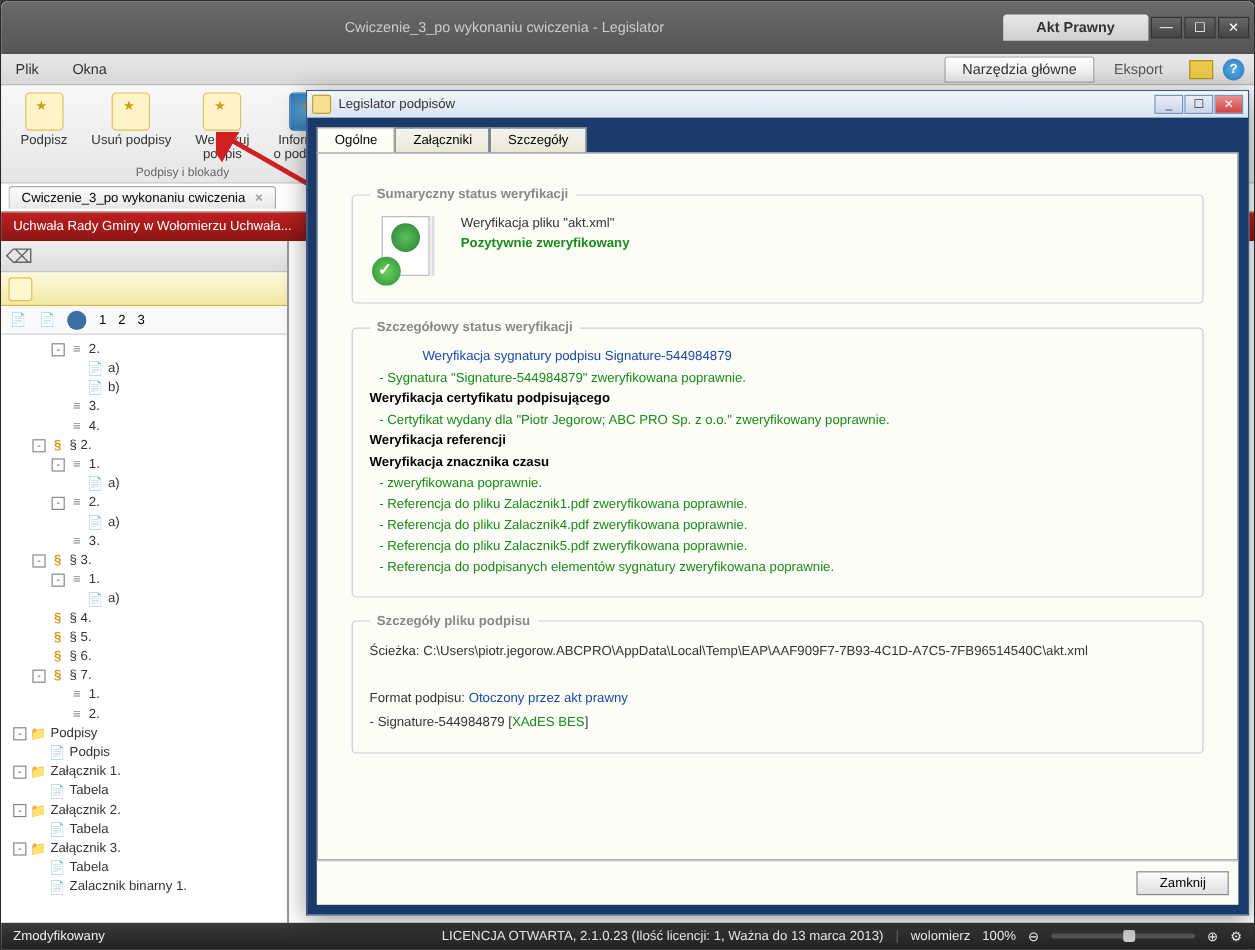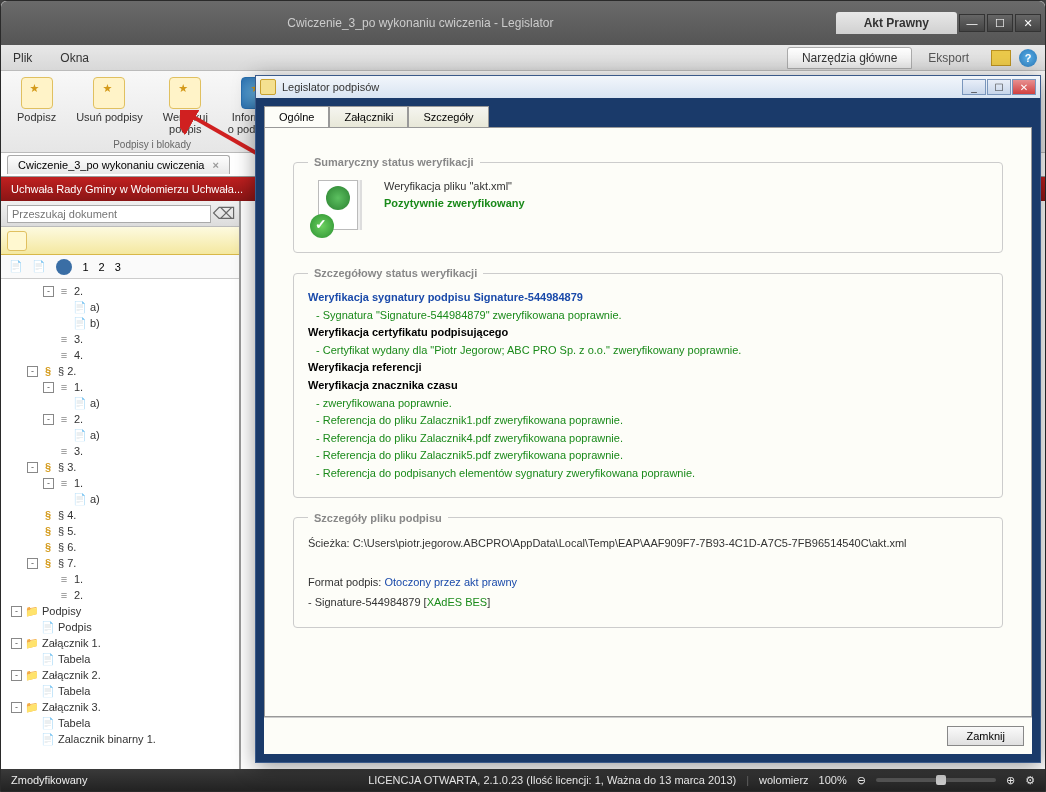--- a/index.html
+++ b/index.html
@@ -88,21 +88,21 @@
 .summary-icon .page { position: absolute; width: 40px; height: 50px; background: #fff; border: 1px solid #bbb; top: 2px; left: 10px; box-shadow: 2px 0 0 #eee, 4px 0 0 #ddd; }
 .summary-icon .globe { position: absolute; width: 24px; height: 24px; background: radial-gradient(#5cc060,#2a8030); border-radius: 50%; top: 8px; left: 18px; }
 .summary-icon .check { position: absolute; bottom: 0; left: 2px; width: 24px; height: 24px; background: radial-gradient(#6cd060,#2a9030); border-radius: 50%; }
 .summary-icon .check::after { content: "✓"; color: #fff; font-weight: bold; position: absolute; top: 2px; left: 5px; font-size: 14px; }
 .summary-text { font-size: 11px; line-height: 1.5; }
 .summary-text .line1 { color: #333; }
 .summary-text .line2 { color: #1a8a1a; font-weight: bold; }
 .summary-text .line3 { color: #1a8a1a; }
 
 .details-block { font-size: 11px; line-height: 1.6; }
-.details-block .hdr { color: #1a4aaa; font-weight: bold; }
+.details-block .hdr { color: #1a4aaa; font-weight: normal; margin-left: 44px; }
 .details-block .hdr-black { color: #000; font-weight: bold; }
 .details-block .ok { color: #1a8a1a; }
 .details-block .indent { padding-left: 8px; }
 
 .filedetails { font-size: 11px; line-height: 1.8; color: #333; }
 .filedetails b { font-weight: normal; }
 .filedetails .link { color: #1a4aaa; }
 .filedetails .green { color: #1a8a1a; }
 
 .dialog-footer { padding: 8px; background: #fdfdf8; border-top: 1px solid #ccc; display: flex; justify-content: flex-end; }
@@ -165,21 +165,20 @@
       <span>Cwiczenie_3_po wykonaniu cwiczenia</span>
       <span class="x">×</span>
     </div>
   </div>
 
   <div class="red-bar">Uchwała Rady Gminy w Wołomierzu Uchwała...</div>
 
   <div class="content-row">
     <div class="left-panel">
       <div class="search-bar">
-        <input type="text" placeholder="Przeszukaj dokument" style="">
         <div class="sicon">⌫</div>
       </div>
       <div class="toolbar-strip">
         <div class="tbtn"></div>
       </div>
       <div class="nav-nums">
         <span>📄</span>
         <span>📄</span>
         <div class="navicon"></div>
         <span>1</span>
@@ -412,21 +411,21 @@
 
       <fieldset>
         <legend>Szczegóły pliku podpisu</legend>
         <div class="filedetails">
           <div>
             <b>Ścieżka:</b>
             <span>C:\Users\piotr.jegorow.ABCPRO\AppData\Local\Temp\EAP\AAF909F7-7B93-4C1D-A7C5-7FB96514540C\akt.xml</span>
           </div>
           <br>
           <div>
-            <b>Format podpis:</b>
+            <b>Format podpisu:</b>
             <span class="link">Otoczony przez akt prawny</span>
           </div>
           <div>
             <span> - Signature-544984879 [</span><span class="green">XAdES BES</span><span>]</span>
           </div>
         </div>
       </fieldset>
 
     </div>
     <div class="dialog-footer">

